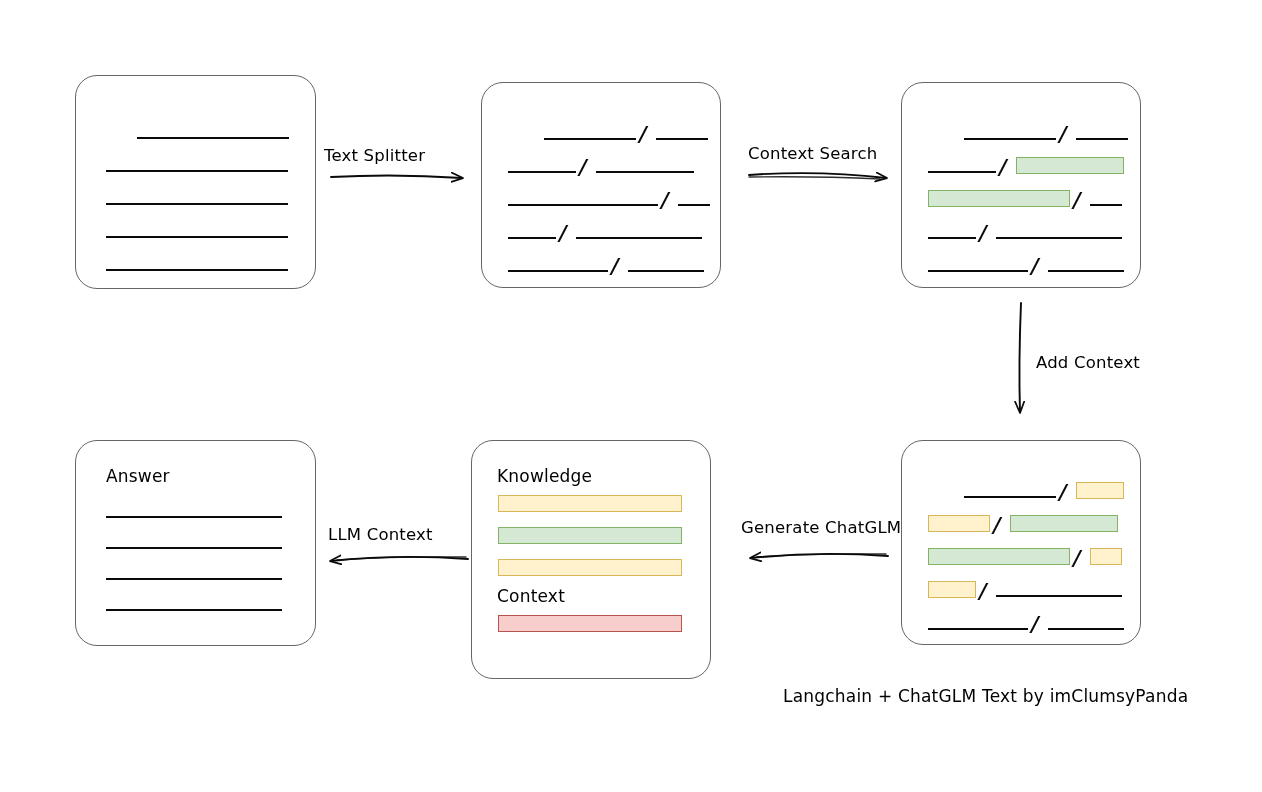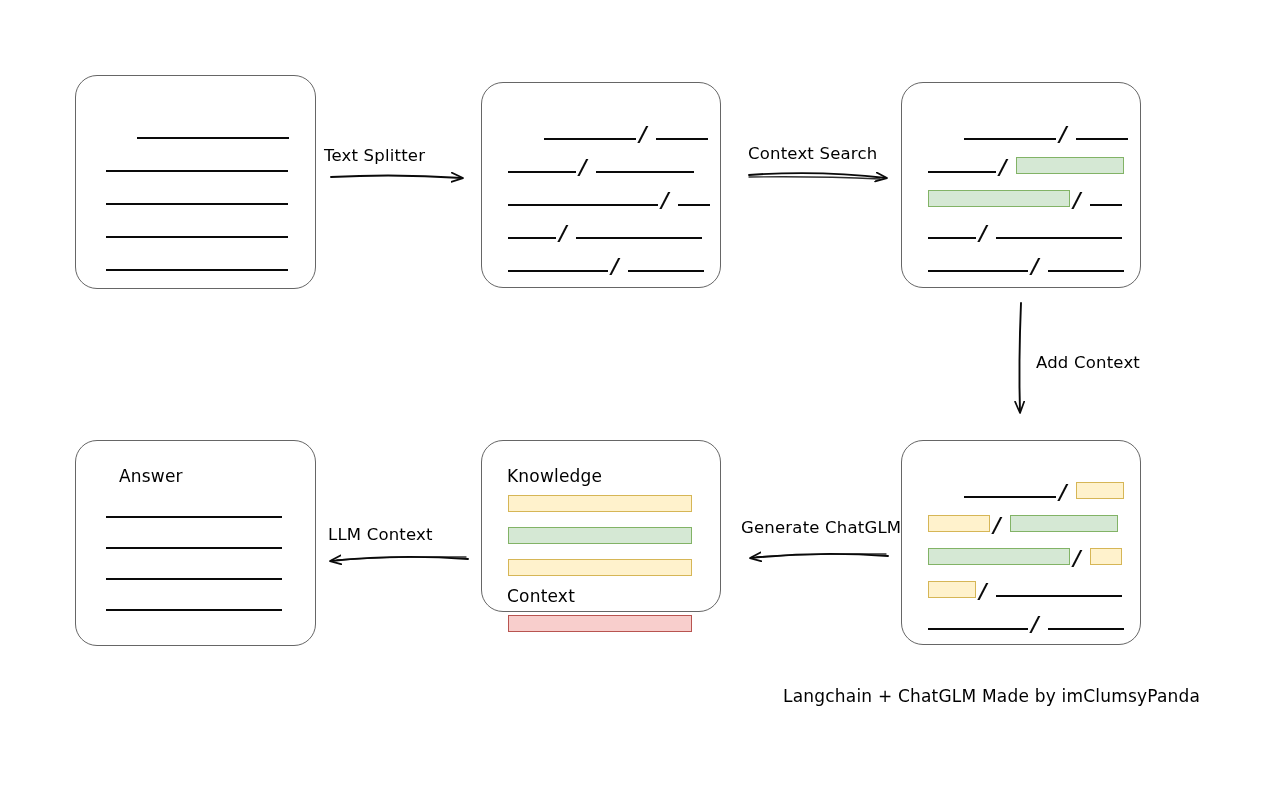--- a/index.html
+++ b/index.html
@@ -182,42 +182,42 @@
       <div class="chunk yellow" style="left: 188px; top: 107px; width: 32px; height: 17px;"></div>
       <div class="chunk yellow" style="left: 26px; top: 140px; width: 48px; height: 17px;"></div>
       <div class="slash" style="left: 77px; top: 139px;">/</div>
       <div class="text-line" style="left: 94px; top: 154px; width: 126px;"></div>
       <div class="text-line" style="left: 26px; top: 187px; width: 100px;"></div>
       <div class="slash" style="left: 129px; top: 172px;">/</div>
       <div class="text-line" style="left: 146px; top: 187px; width: 76px;"></div>
     </div>
 </div>
 
-<div class="node-box" style="left:481px; top:440px; width:240px; height:172px;text-decoration:underline;">
+<div class="node-box" style="left:471px; top:440px; width:240px; height:239px;text-decoration:underline;">
   <div class="box-label" style="left:25px; top:25px;">Knowledge</div>
   <div class="chunk yellow" style="left:26px; top:54px; width:184px; height:17px;"></div>
   <div class="chunk green" style="left:26px; top:86px; width:184px; height:17px;"></div>
   <div class="chunk yellow" style="left:26px; top:118px; width:184px; height:17px;"></div>
   <div class="box-label" style="left:25px; top:145px;">Context</div>
   <div class="chunk red" style="left:26px; top:174px; width:184px; height:17px;"></div>
 </div>
 
 <div class="node-box" style="left:75px; top:440px; width:241px; height:206px;">
-  <div class="box-label" style="left:30px; top:25px;margin-left:13px;">Answer</div>
+  <div class="box-label" style="left:30px; top:25px;">Answer</div>
   <div id="lines-answer" style="position:absolute; left:0; top:62px; right:0; bottom:0;">
       <div class="text-line" style="left: 30px; top: 13px; width: 176px;"></div>
       <div class="text-line" style="left: 30px; top: 44px; width: 176px;"></div>
       <div class="text-line" style="left: 30px; top: 75px; width: 176px;"></div>
       <div class="text-line" style="left: 30px; top: 106px; width: 176px;"></div>
     </div>
 </div>
 
 <div class="edge-label" style="left:324px; top:146px;">Text Splitter</div>
 
 <div class="edge-label" style="left:748px; top:144px;">Context Search</div>
 
 <div class="edge-label" style="left:1036px; top:353px;">Add Context</div>
 
 <div class="edge-label" style="left:741px; top:518px;">Generate ChatGLM</div>
 
 <div class="edge-label" style="left:328px; top:525px;">LLM Context</div>
 
-<div class="caption" style="left:783px; top:686px;">Langchain + ChatGLM Made by imClumsyPanda</div>
+<div class="caption" style="left:783px; top:686px;">Langchain + ChatGLM Text by imClumsyPanda</div>
 
 </body></html>

